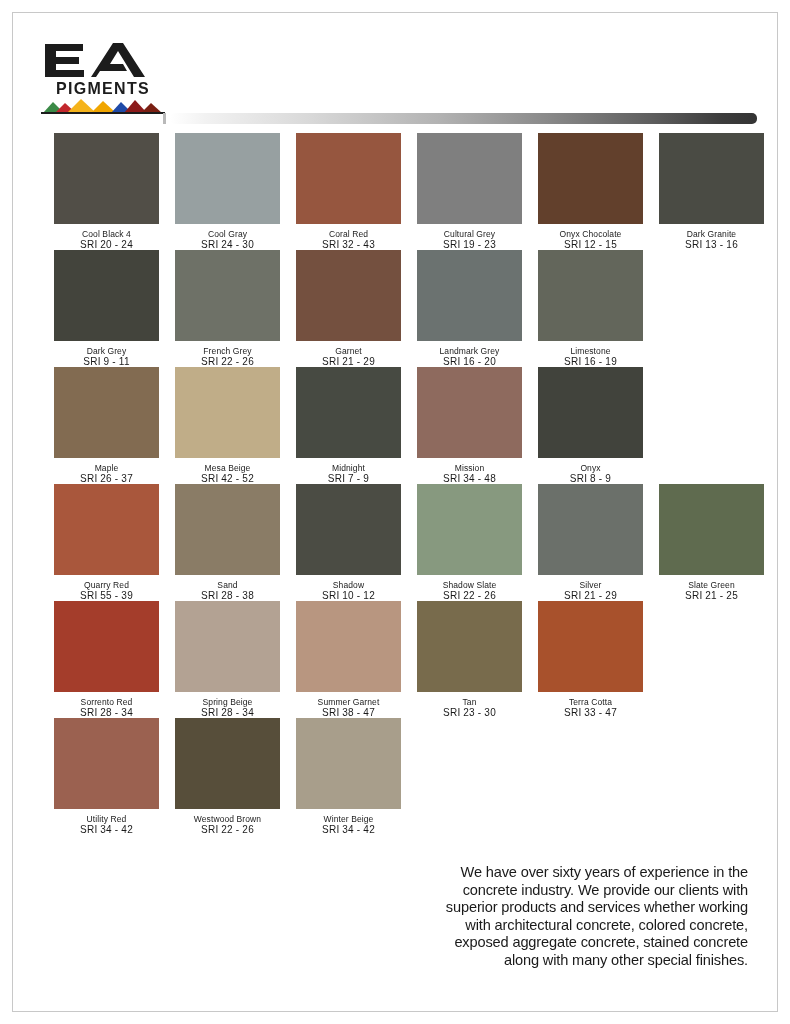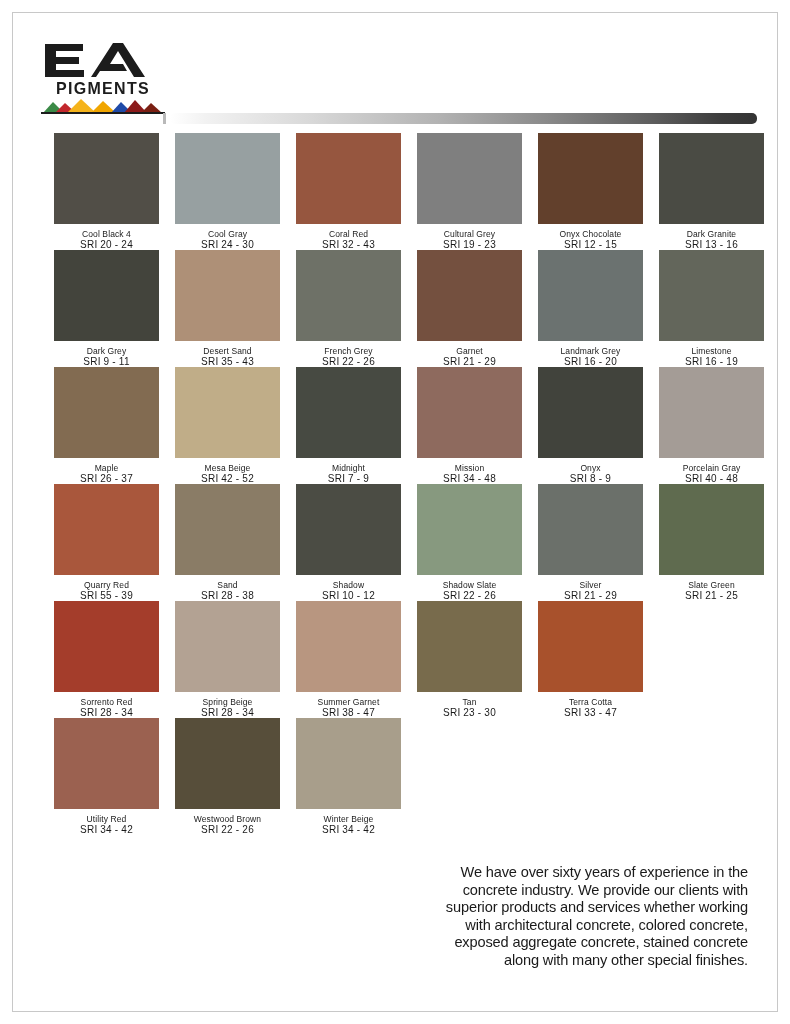--- a/index.html
+++ b/index.html
@@ -239,27 +239,20 @@
 
     <div class="row">
       <div class="cell">
         <div class="swatch" style="background:#43443c;"></div>
         <div class="cap">
           <div class="cap-name">Dark Grey</div>
           <div class="cap-sri">SRI 9 - 11</div>
         </div>
       </div>
       <div class="cell">
-        <div class="swatch" style="background:#ae9077;"></div>
-        <div class="cap">
-          <div class="cap-name">Desert Sand</div>
-          <div class="cap-sri">SRI 35 - 43</div>
-        </div>
-      </div>
-      <div class="cell">
         <div class="swatch" style="background:#6e7167;"></div>
         <div class="cap">
           <div class="cap-name">French Grey</div>
           <div class="cap-sri">SRI 22 - 26</div>
         </div>
       </div>
       <div class="cell">
         <div class="swatch" style="background:#74503f;"></div>
         <div class="cap">
           <div class="cap-name">Garnet</div>
@@ -309,27 +302,20 @@
         <div class="cap">
           <div class="cap-name">Mission</div>
           <div class="cap-sri">SRI 34 - 48</div>
         </div>
       </div>
       <div class="cell">
         <div class="swatch" style="background:#41433c;"></div>
         <div class="cap">
           <div class="cap-name">Onyx</div>
           <div class="cap-sri">SRI 8 - 9</div>
-        </div>
-      </div>
-      <div class="cell">
-        <div class="swatch" style="background:#a49c96;"></div>
-        <div class="cap">
-          <div class="cap-name">Porcelain Gray</div>
-          <div class="cap-sri">SRI 40 - 48</div>
         </div>
       </div>
     </div>
 
     <div class="row">
       <div class="cell">
         <div class="swatch" style="background:#a9573c;"></div>
         <div class="cap">
           <div class="cap-name">Quarry Red</div>
           <div class="cap-sri">SRI 55 - 39</div>

